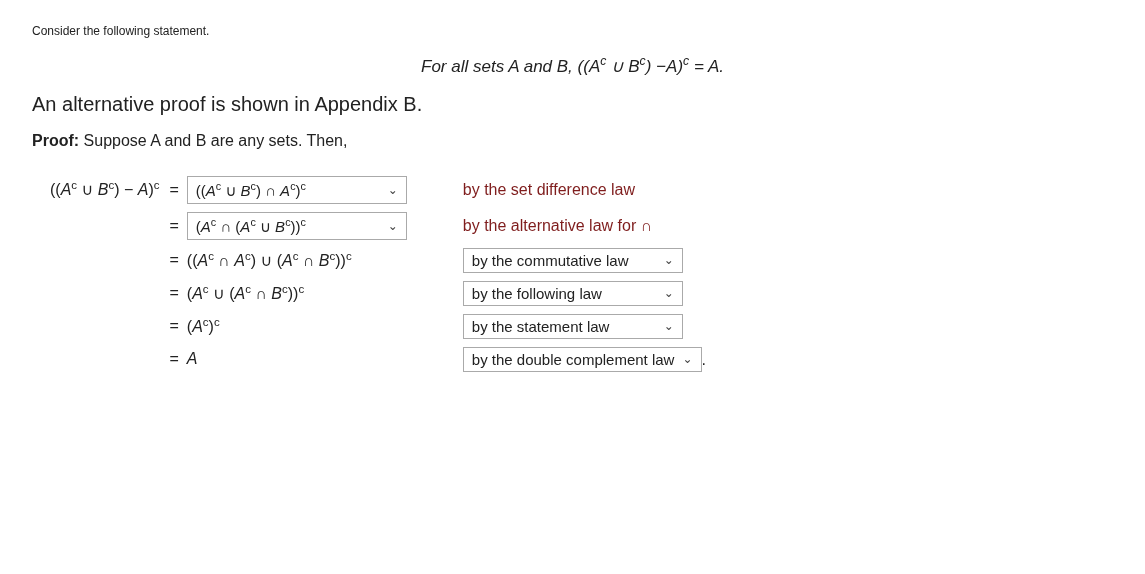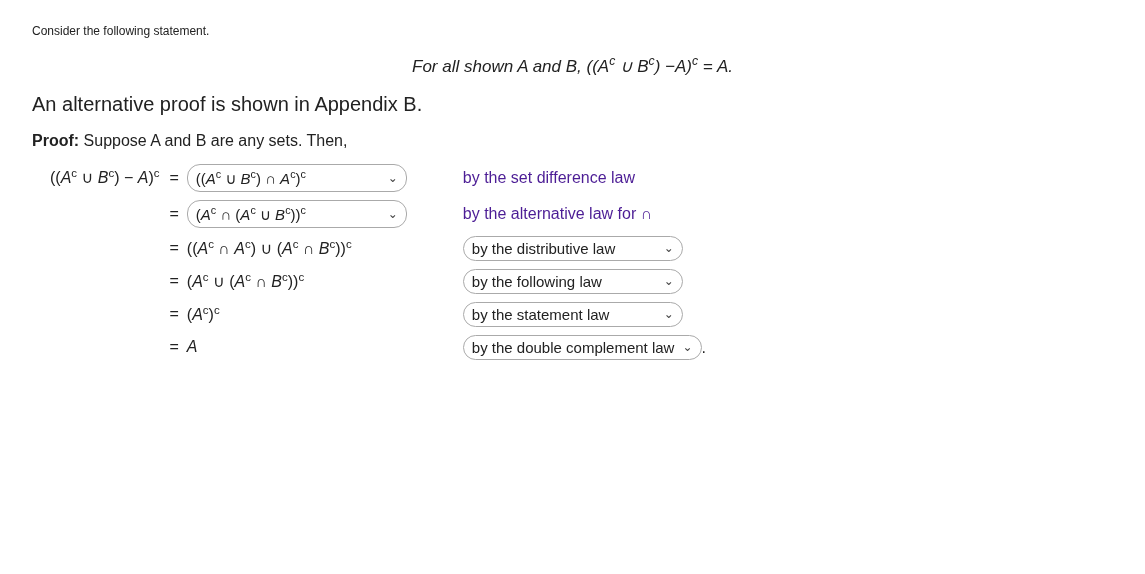--- a/index.html
+++ b/index.html
@@ -13,21 +13,21 @@
       min-height: 574px;
     }
     .intro-text { margin-bottom: 16px; font-size: 12px; }
     .center-stmt {
       text-align: center;
       margin-bottom: 16px;
       font-style: italic;
       font-size: 17px;
     }
     .alt-proof { margin-bottom: 16px; font-size: 20px; }
-    .proof-header { margin-bottom: 10px; font-size: 16px; }
+    .proof-header { margin-bottom: 22px; font-size: 16px; }
     .proof-header strong { font-weight: bold; font-style: normal; }
 
     .proof-table {
       border-collapse: collapse;
       margin-left: 12px;
     }
     .proof-table td {
       padding: 4px 6px;
       vertical-align: middle;
       white-space: nowrap;
@@ -35,46 +35,46 @@
     }
     .proof-table .lhs { padding-right: 4px; }
     .proof-table .eq { padding: 0 6px; }
     .proof-table .rhs { padding-left: 2px; padding-right: 16px; }
     .proof-table .justification { padding-left: 40px; }
 
     .dropdown-box {
       display: inline-flex;
       align-items: center;
       border: 1px solid #aaa;
-      border-radius: 13px;
+      border-radius: 0;
       padding: 3px 8px;
       background: #fff;
       font-size: 15px;
       cursor: pointer;
       min-width: 220px;
       justify-content: space-between;
     }
     .dropdown-box .chevron {
       margin-left: 8px;
       font-size: 12px;
       color: #444;
     }
 
     sup { font-size: 0.72em; vertical-align: super; }
     .math-it { font-style: italic; }
 
-    .just-text { font-size: 16px; color: #4c1d95; }
+    .just-text { font-size: 16px; color: #7f1d1d; }
   </style>
 </head>
 <body>
 
 <p class="intro-text">Consider the following statement.</p>
 
 <p class="center-stmt">
-  <span>For all shown </span><span class="math-it">A</span><span> and </span><span class="math-it">B</span><span>, ((<span class="math-it">A</span><sup>c</sup> ∪ <span class="math-it">B</span><sup>c</sup>) −<span class="math-it">A</span>)<sup>c</sup> = <span class="math-it">A</span>.</span>
+  <span>For all sets </span><span class="math-it">A</span><span> and </span><span class="math-it">B</span><span>, ((<span class="math-it">A</span><sup>c</sup> ∪ <span class="math-it">B</span><sup>c</sup>) −<span class="math-it">A</span>)<sup>c</sup> = <span class="math-it">A</span>.</span>
 </p>
 
 <p class="alt-proof">An alternative proof is shown in Appendix B.</p>
 
 <p class="proof-header">
   <strong>Proof:</strong><span> Suppose A and B are any sets. Then,</span>
 </p>
 
 <table class="proof-table">
 
@@ -110,21 +110,21 @@
   </tr>
 
   <tr>
     <td class="lhs"></td>
     <td class="eq">=</td>
     <td class="rhs">
       ((<span class="math-it">A</span><sup>c</sup> ∩ <span class="math-it">A</span><sup>c</sup>) ∪ (<span class="math-it">A</span><sup>c</sup> ∩ <span class="math-it">B</span><sup>c</sup>))<sup>c</sup>
     </td>
     <td class="justification">
       <span class="dropdown-box">
-        <span>by the distributive law</span>
+        <span>by the commutative law</span>
         <span class="chevron">⌄</span>
       </span>
     </td>
   </tr>
 
   <tr>
     <td class="lhs"></td>
     <td class="eq">=</td>
     <td class="rhs">
       (<span class="math-it">A</span><sup>c</sup> ∪ (<span class="math-it">A</span><sup>c</sup> ∩ <span class="math-it">B</span><sup>c</sup>))<sup>c</sup>

